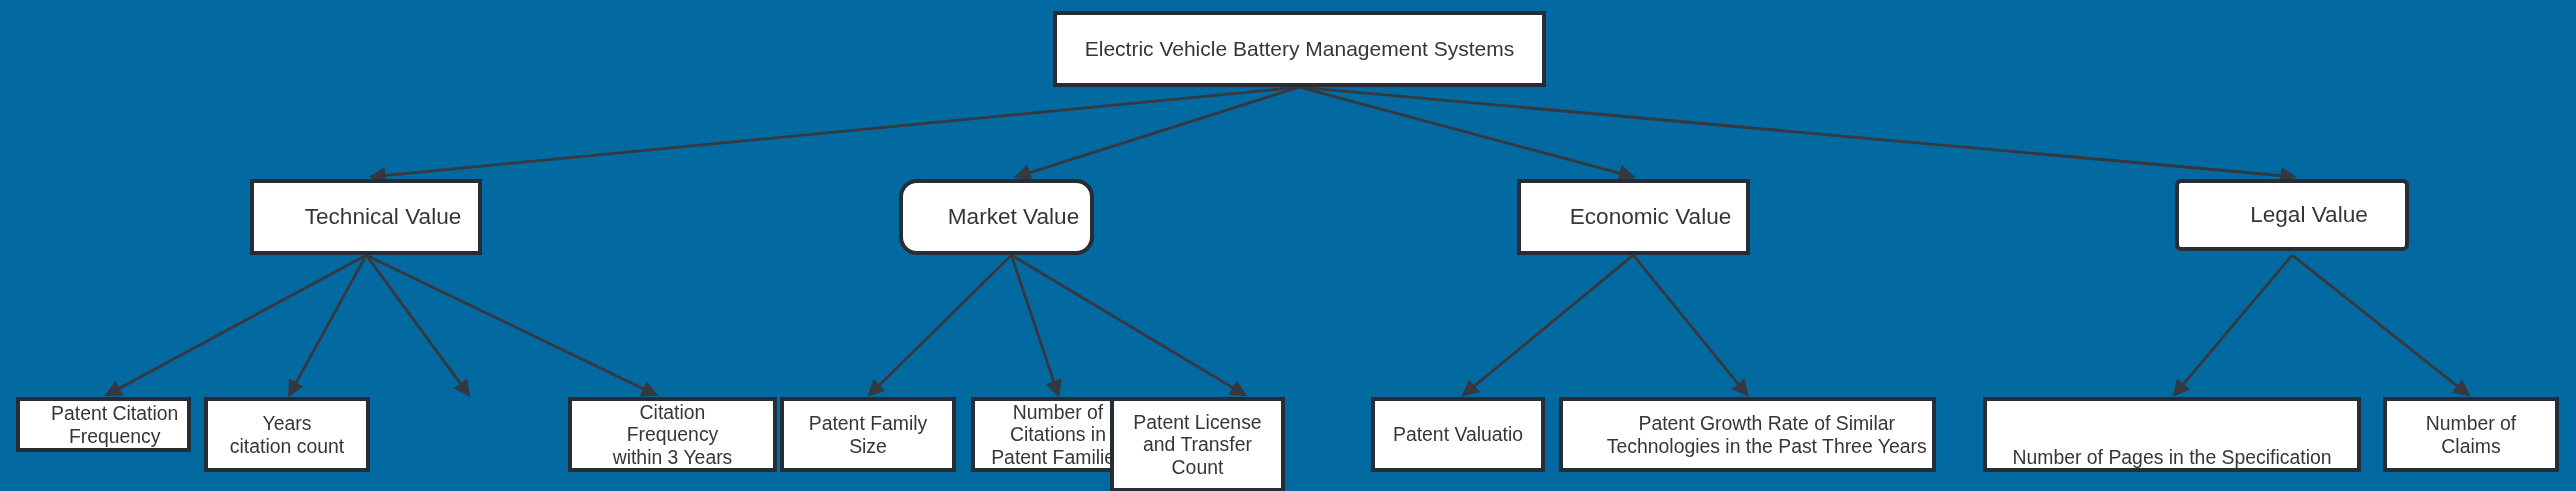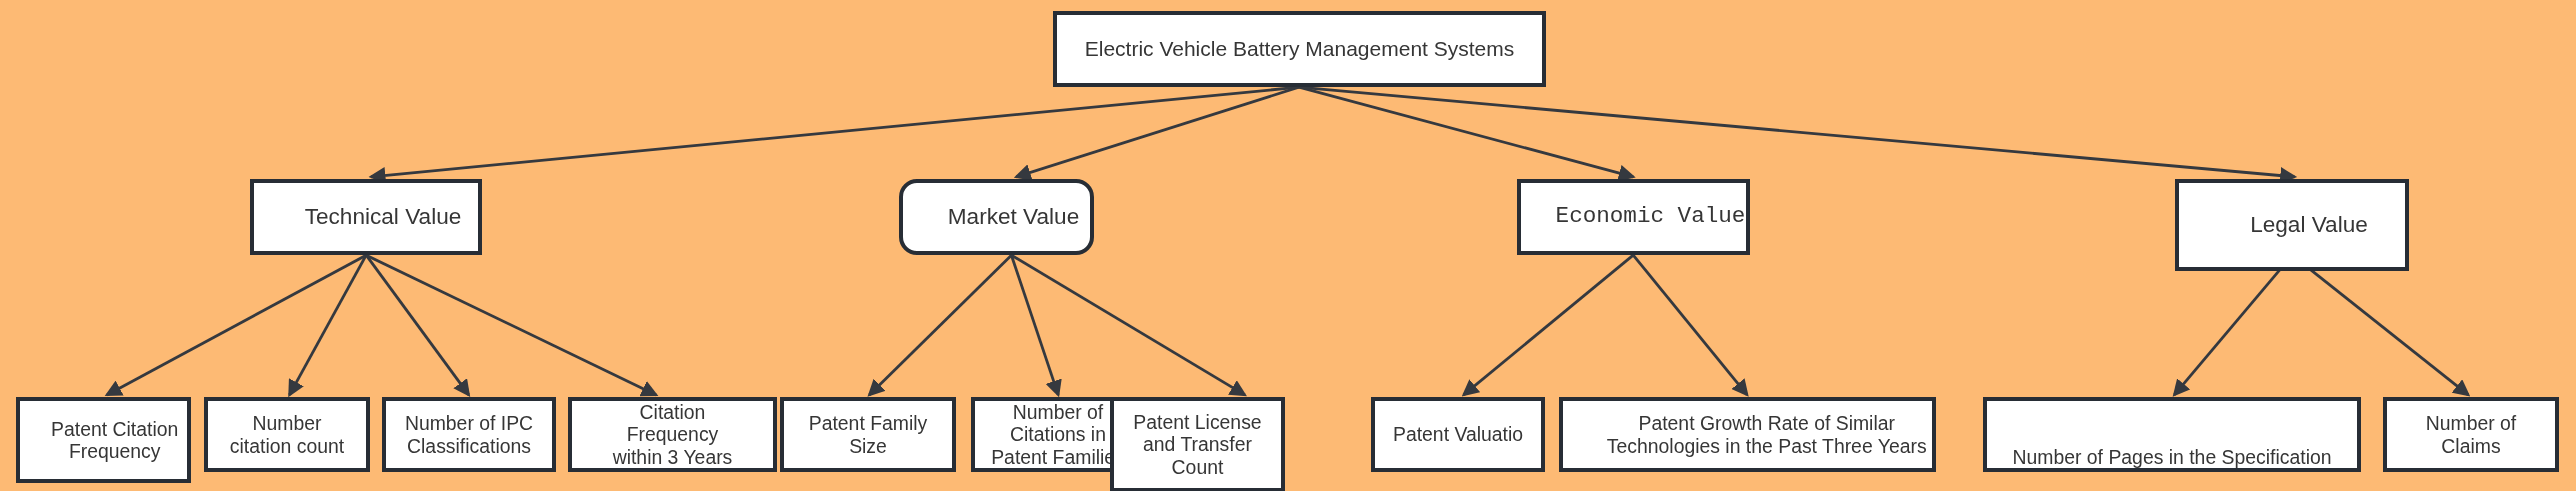--- a/index.html
+++ b/index.html
@@ -1,20 +1,20 @@
 <!DOCTYPE html>
 <html style="font-size:13px"><head>
 <meta charset="utf-8">
 <style>
   html, body { margin: 0; padding: 0; background: #ffffff; }
   .canvas {
     position: relative;
     width: 2576px;
     height: 491px;
-    background: #fdba74;
+    background: #0369a1;
     font-family: "Liberation Sans", sans-serif;
     overflow: hidden;
   }
   svg.edges {
     position: absolute;
     left: 0; top: 0;
     width: 2576px; height: 491px;
   }
   svg.edges line {
     stroke: #35393f;
@@ -73,38 +73,34 @@
   <div class="node lvl-root" style="left:1053px; top:11.3px; width:493px; height:76px;">
     <span>Electric Vehicle Battery Management Systems</span>
   </div>
 
   <div class="node lvl-2" style="left:250px; top:179px; width:232px; height:76px;">
     <span>Technical Value</span>
   </div>
   <div class="node lvl-2" style="left:899px; top:179px; width:195px; height:76px;border-radius:18px;">
     <span>Market Value</span>
   </div>
-  <div class="node lvl-2" style="left:1517px; top:179px; width:233px; height:76px;font-family:Liberation Mono, monospace;">
+  <div class="node lvl-2" style="left:1517px; top:179px; width:233px; height:76px;">
     <span>Economic Value</span>
   </div>
-  <div class="node lvl-2" style="left:2175px; top:179px; width:234px; height:92px;">
+  <div class="node lvl-2" style="left:2175px; top:179px; width:234px; height:72px;border-radius:6px;">
     <span>Legal Value</span>
   </div>
 
-  <div class="node leaf" style="left:16px; top:397px; width:175px; height:86px;padding-left:24px;">
+  <div class="node leaf" style="left:16px; top:397px; width:175px; height:55px;padding-left:24px;">
     <span>Patent Citation
 Frequency</span>
   </div>
   <div class="node leaf" style="left:204px; top:397px; width:166px; height:75px;">
-    <span>Number
+    <span>Years
 citation count</span>
-  </div>
-  <div class="node leaf" style="left:382px; top:397px; width:174px; height:75px;">
-    <span>Number of IPC
-Classifications</span>
   </div>
   <div class="node leaf" style="left:568px; top:397px; width:209px; height:75px;">
     <span>Citation
 Frequency
 within 3 Years</span>
   </div>
 
   <div class="node leaf" style="left:780px; top:397px; width:176px; height:75px;">
     <span>Patent Family
 Size</span>

